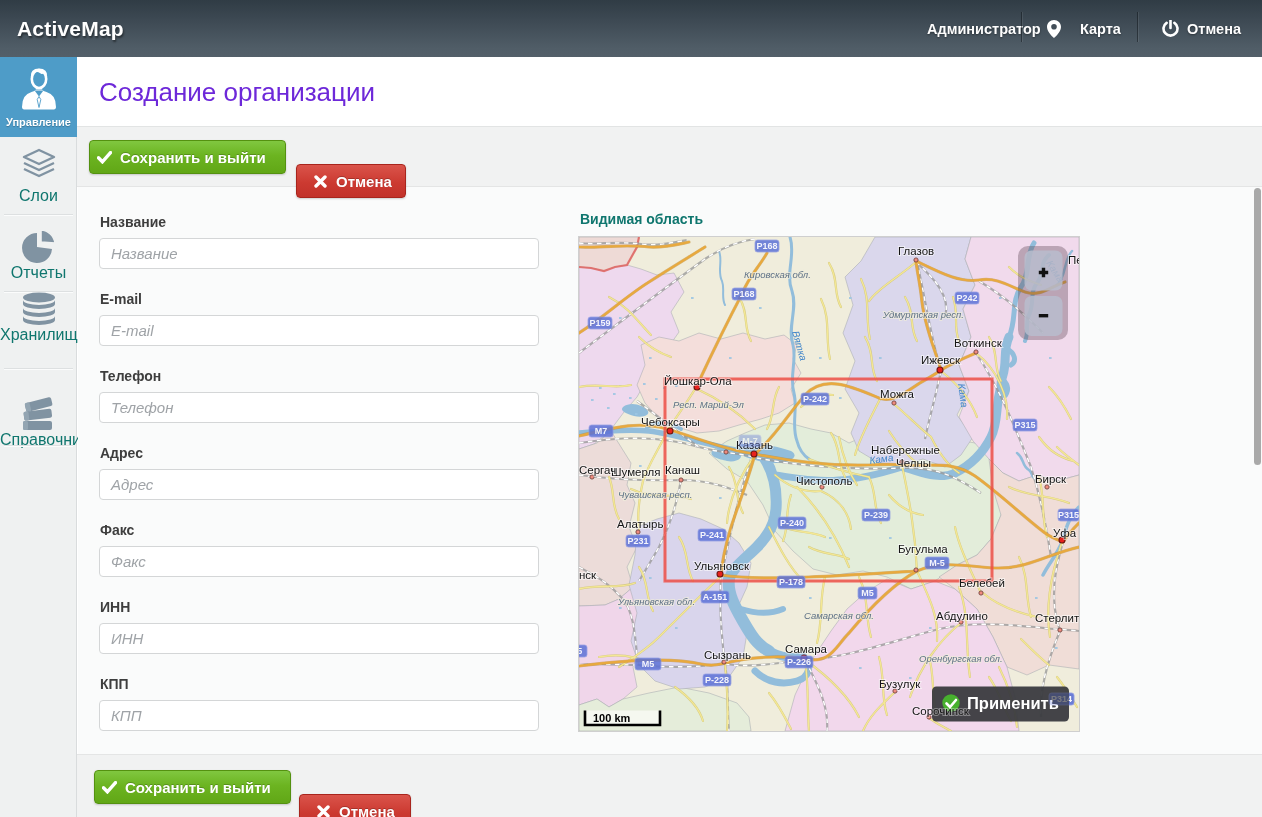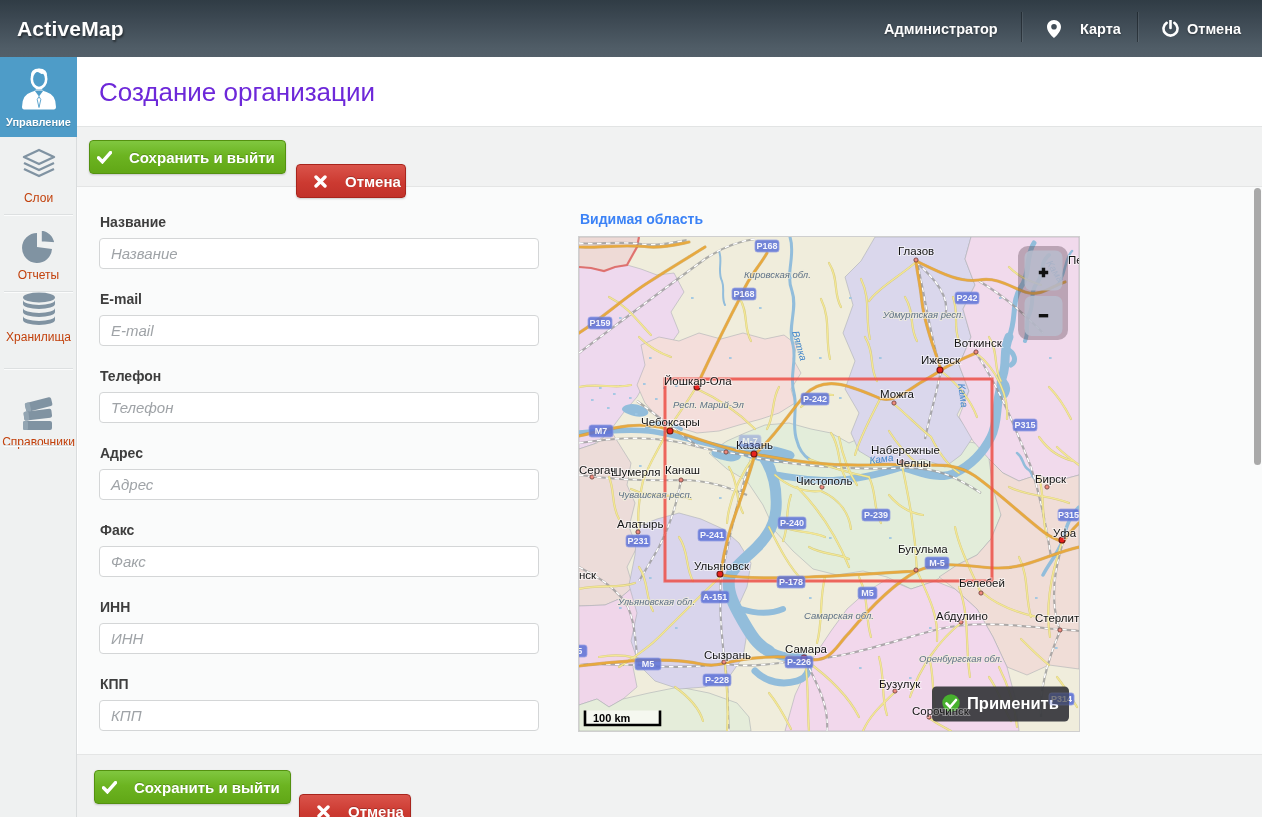--- a/index.html
+++ b/index.html
@@ -12,53 +12,53 @@
           text-shadow:1px 2px 2px rgba(0,0,0,0.45); letter-spacing:0.2px; }
   .navitem { position:absolute; top:0; height:57px; color:#fdfdfd; font-size:14.5px; font-weight:bold;
              display:flex; align-items:center; text-shadow:0 1px 2px rgba(0,0,0,0.4); }
   .navsep { position:absolute; top:12px; width:1px; height:30px; background:rgba(10,16,20,0.45);
             box-shadow:1px 0 0 rgba(255,255,255,0.08); }
   
   .sidebar { position:absolute; left:0; top:57px; width:77px; height:760px; background:#eff1f1;
              border-right:1px solid #d9dcdd; }
   .sideitem { position:absolute; left:0; width:77px; text-align:center; }
   .sideitem .lbl { position:absolute; bottom:9px; width:100%; text-align:center;
-                   font-size:12px; color:#c2410c; }
+                   font-size:16px; color:#0f766e; }
   .sideitem .ic { position:absolute; left:0; width:77px; display:flex; justify-content:center; }
   .sidediv { position:absolute; left:4px; width:69px; height:1px; background:#dde0e1;
              box-shadow:0 1px 0 #fbfcfc; }
   .active { position:absolute; left:0; top:57px; width:77px; height:80px; background:#4e9cc8; }
   .active .lbl { position:absolute; bottom:9px; width:100%; text-align:center; font-size:11px;
                  font-weight:bold; color:#fff; text-shadow:0 1px 1px rgba(0,0,0,0.25); }
   
   .title { position:absolute; left:99px; top:77px; font-size:26px; color:#6d28d9; }
   .band1 { position:absolute; left:77px; top:126px; width:1185px; height:61px; background:#f1f2f2;
            border-top:1px solid #e2e4e4; border-bottom:1px solid #e4e5e5; }
   .band2 { position:absolute; left:77px; top:754px; width:1185px; height:63px; background:#f1f2f2;
            border-top:1px solid #e4e5e5; }
   .formbg { position:absolute; left:78px; top:187px; width:1184px; height:567px; background:#fafbfb; }
   .btn { position:absolute; height:34px; border-radius:4px; color:#fff; font-weight:bold; font-size:15px;
          display:flex; align-items:center; text-shadow:0 -1px 0 rgba(0,0,0,0.22);
-         box-shadow:0 1px 2px rgba(0,0,0,0.18);gap:9px; }
+         box-shadow:0 1px 2px rgba(0,0,0,0.18); }
   .btn svg { display:block; }
   .green { background:linear-gradient(180deg,#80c740 0%,#6cb421 45%,#61a716 100%); border:1px solid #549110; }
   .red   { background:linear-gradient(180deg,#da544b 0%,#cc3a31 55%,#c2322a 100%); border:1px solid #a8251d;margin-top:24px; }
   
   .flabel { position:absolute; left:100px; font-size:14px; font-weight:bold; color:#3e3e3e; }
   .finput { position:absolute; left:99px; width:440px; height:31px; border:1px solid #d4d6d7; border-radius:4px;
             background:#fff; font-style:italic; color:#9fa3a7; font-size:15px; line-height:29px; padding-left:11px; }
-  .maplabel { position:absolute; left:580px; top:211px; font-size:14px; font-weight:bold; color:#3b82f6; }
+  .maplabel { position:absolute; left:580px; top:211px; font-size:14px; font-weight:bold; color:#0f766e; }
   .mapbox { position:absolute; left:578px; top:236px; width:502px; height:496px; border:1px solid #cfcfcf; background:#efecdb; }
   .scrollthumb { position:absolute; left:1254px; top:188px; width:7px; height:277px; background:#a9a9a9; border-radius:4px; }
 </style>
 </head>
 <body>
 <div class="nav">
   <div class="logo">ActiveMap</div>
-  <div class="navitem" style="left:884px;">Администратор</div>
+  <div class="navitem" style="left:927px;">Администратор</div>
   <div class="navsep" style="left:1021px;"></div>
   <div class="navitem" style="left:1047px;">
     <svg width="14" height="18" viewBox="0 0 14 18">
         <path d="M7 0C3.1 0 0 3.1 0 7c0 5.2 7 11 7 11s7-5.8 7-11C14 3.1 10.9 0 7 0z m0 9.6A2.8 2.8 0 1 1 7 4a2.8 2.8 0 0 1 0 5.6z" fill="#fff"></path>
       </svg>
   </div>
   <div class="navitem" style="left:1080px;">Карта</div>
   <div class="navsep" style="left:1137px;"></div>
   <div class="navitem" style="left:1162px;">
     <svg width="17" height="17" viewBox="0 0 17 17">

